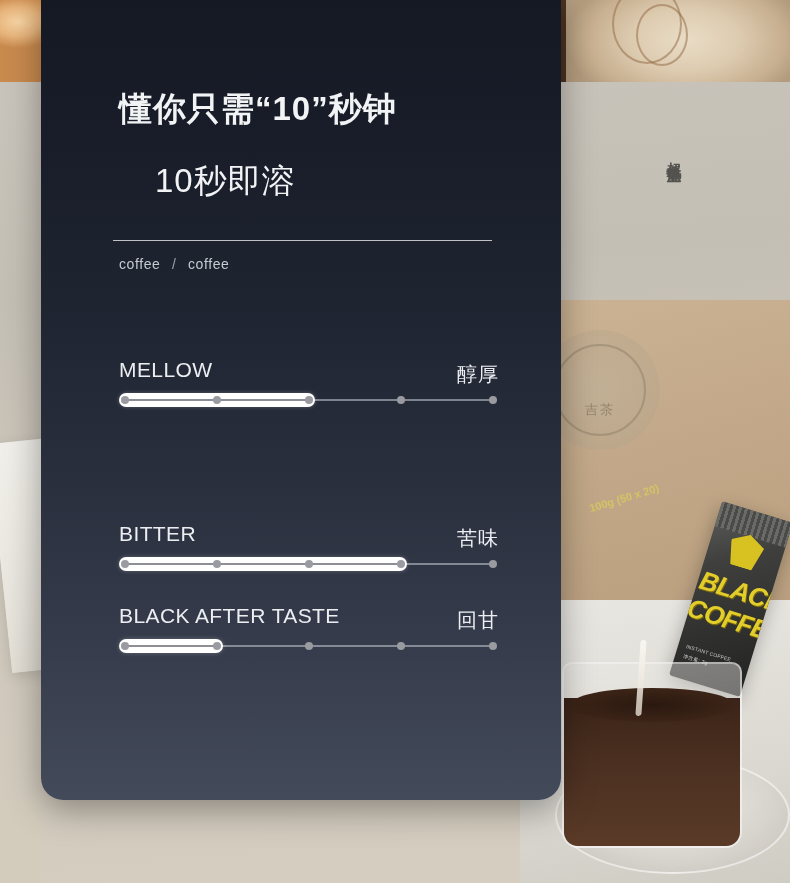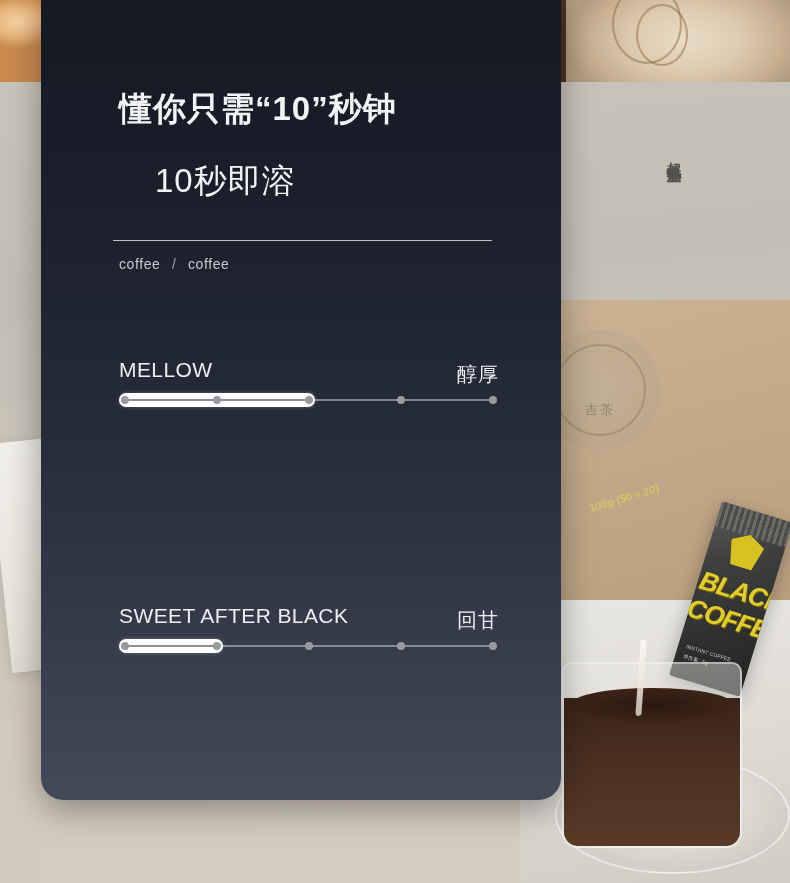--- a/index.html
+++ b/index.html
@@ -286,24 +286,41 @@
         </div>
         <div class="dot" style="left: 6px;"></div>
         <div class="dot" style="left: 98px;"></div>
         <div class="dot" style="left: 190px;"></div>
         <div class="dot" style="left: 282px;"></div>
         <div class="dot" style="left: 374px;"></div>
       </div>
   </div>
 
 
+  <div class="slider-row" id="row2">
+    <div class="row-head">
+      <span class="row-label-en">BITTER</span>
+      <span class="row-label-cn">苦味</span>
+    </div>
+    <div class="track-wrap">
+        <div class="track-base"></div>
+        <div class="track-fill" style="width: 288px;">
+          <div class="track-fill-inner"></div>
+        </div>
+        <div class="dot" style="left: 6px;"></div>
+        <div class="dot" style="left: 98px;"></div>
+        <div class="dot" style="left: 190px;"></div>
+        <div class="dot" style="left: 282px;"></div>
+        <div class="dot" style="left: 374px;"></div>
+      </div>
+  </div>
 
   <div class="slider-row" id="row3">
     <div class="row-head">
-      <span class="row-label-en">SWEET AFTER BLACK</span>
+      <span class="row-label-en">BLACK AFTER TASTE</span>
       <span class="row-label-cn">回甘</span>
     </div>
     <div class="track-wrap">
         <div class="track-base"></div>
         <div class="track-fill" style="width: 104px;">
           <div class="track-fill-inner"></div>
         </div>
         <div class="dot" style="left: 6px;"></div>
         <div class="dot" style="left: 98px;"></div>
         <div class="dot" style="left: 190px;"></div>

